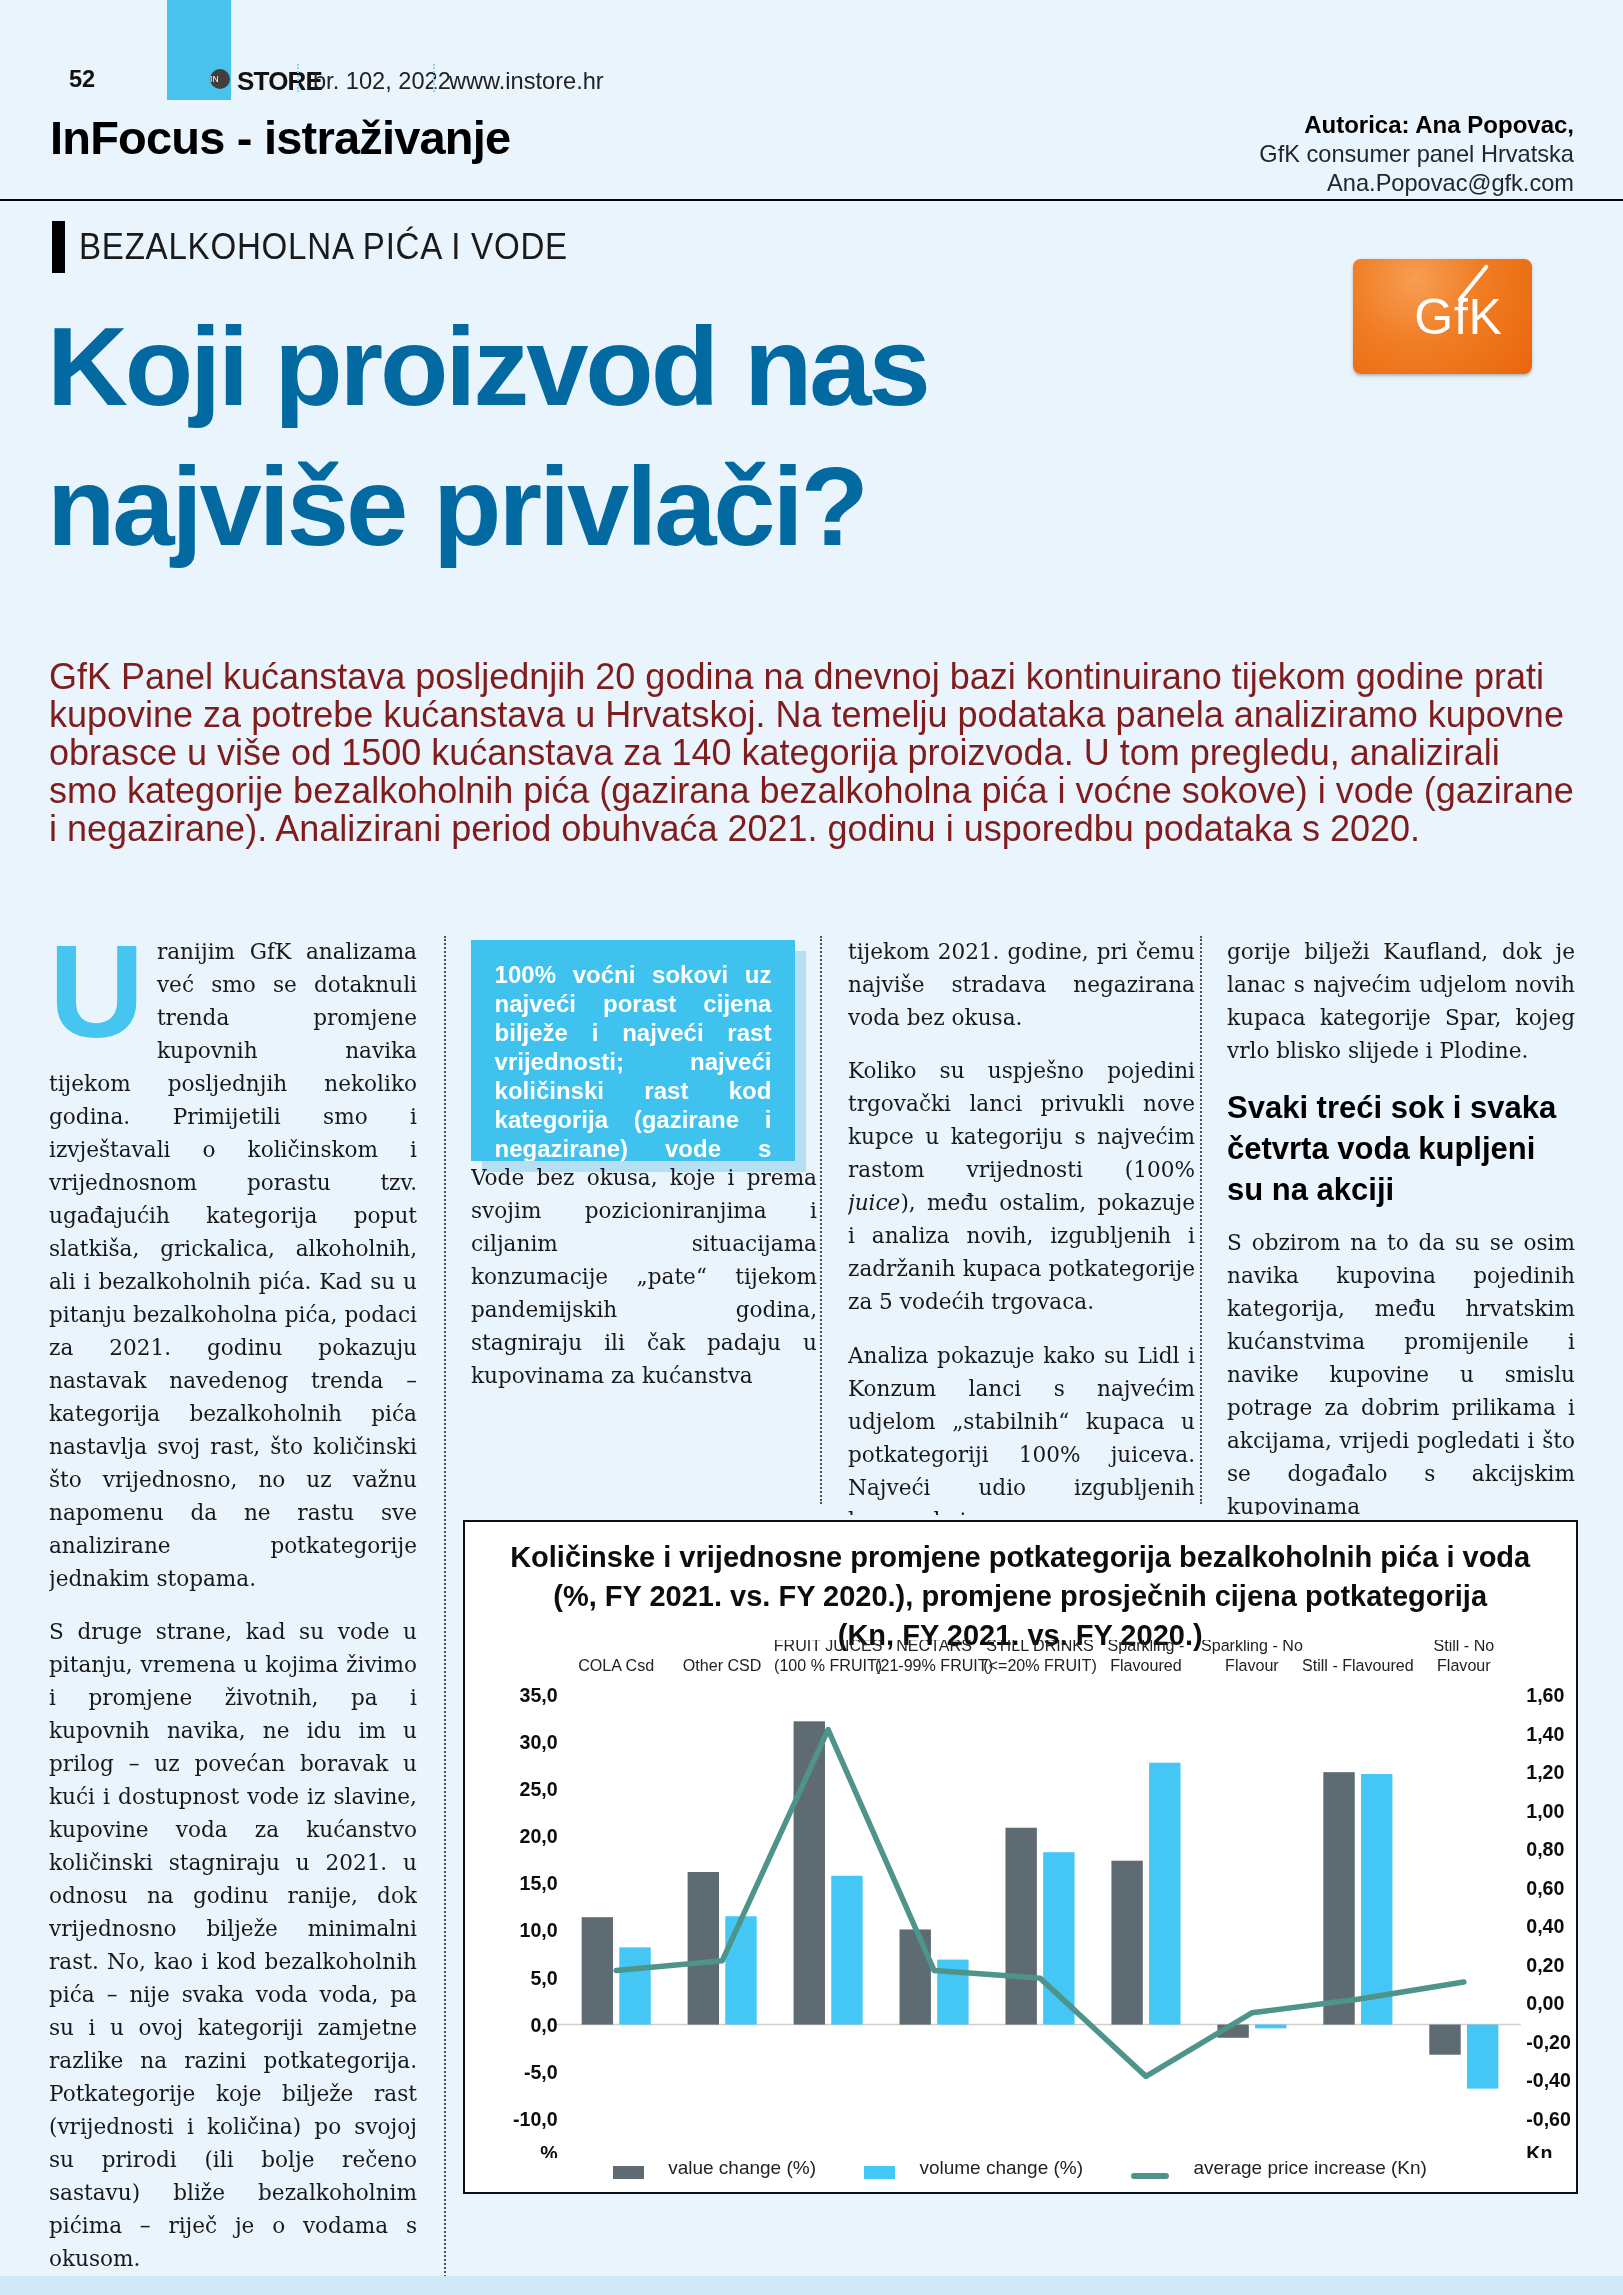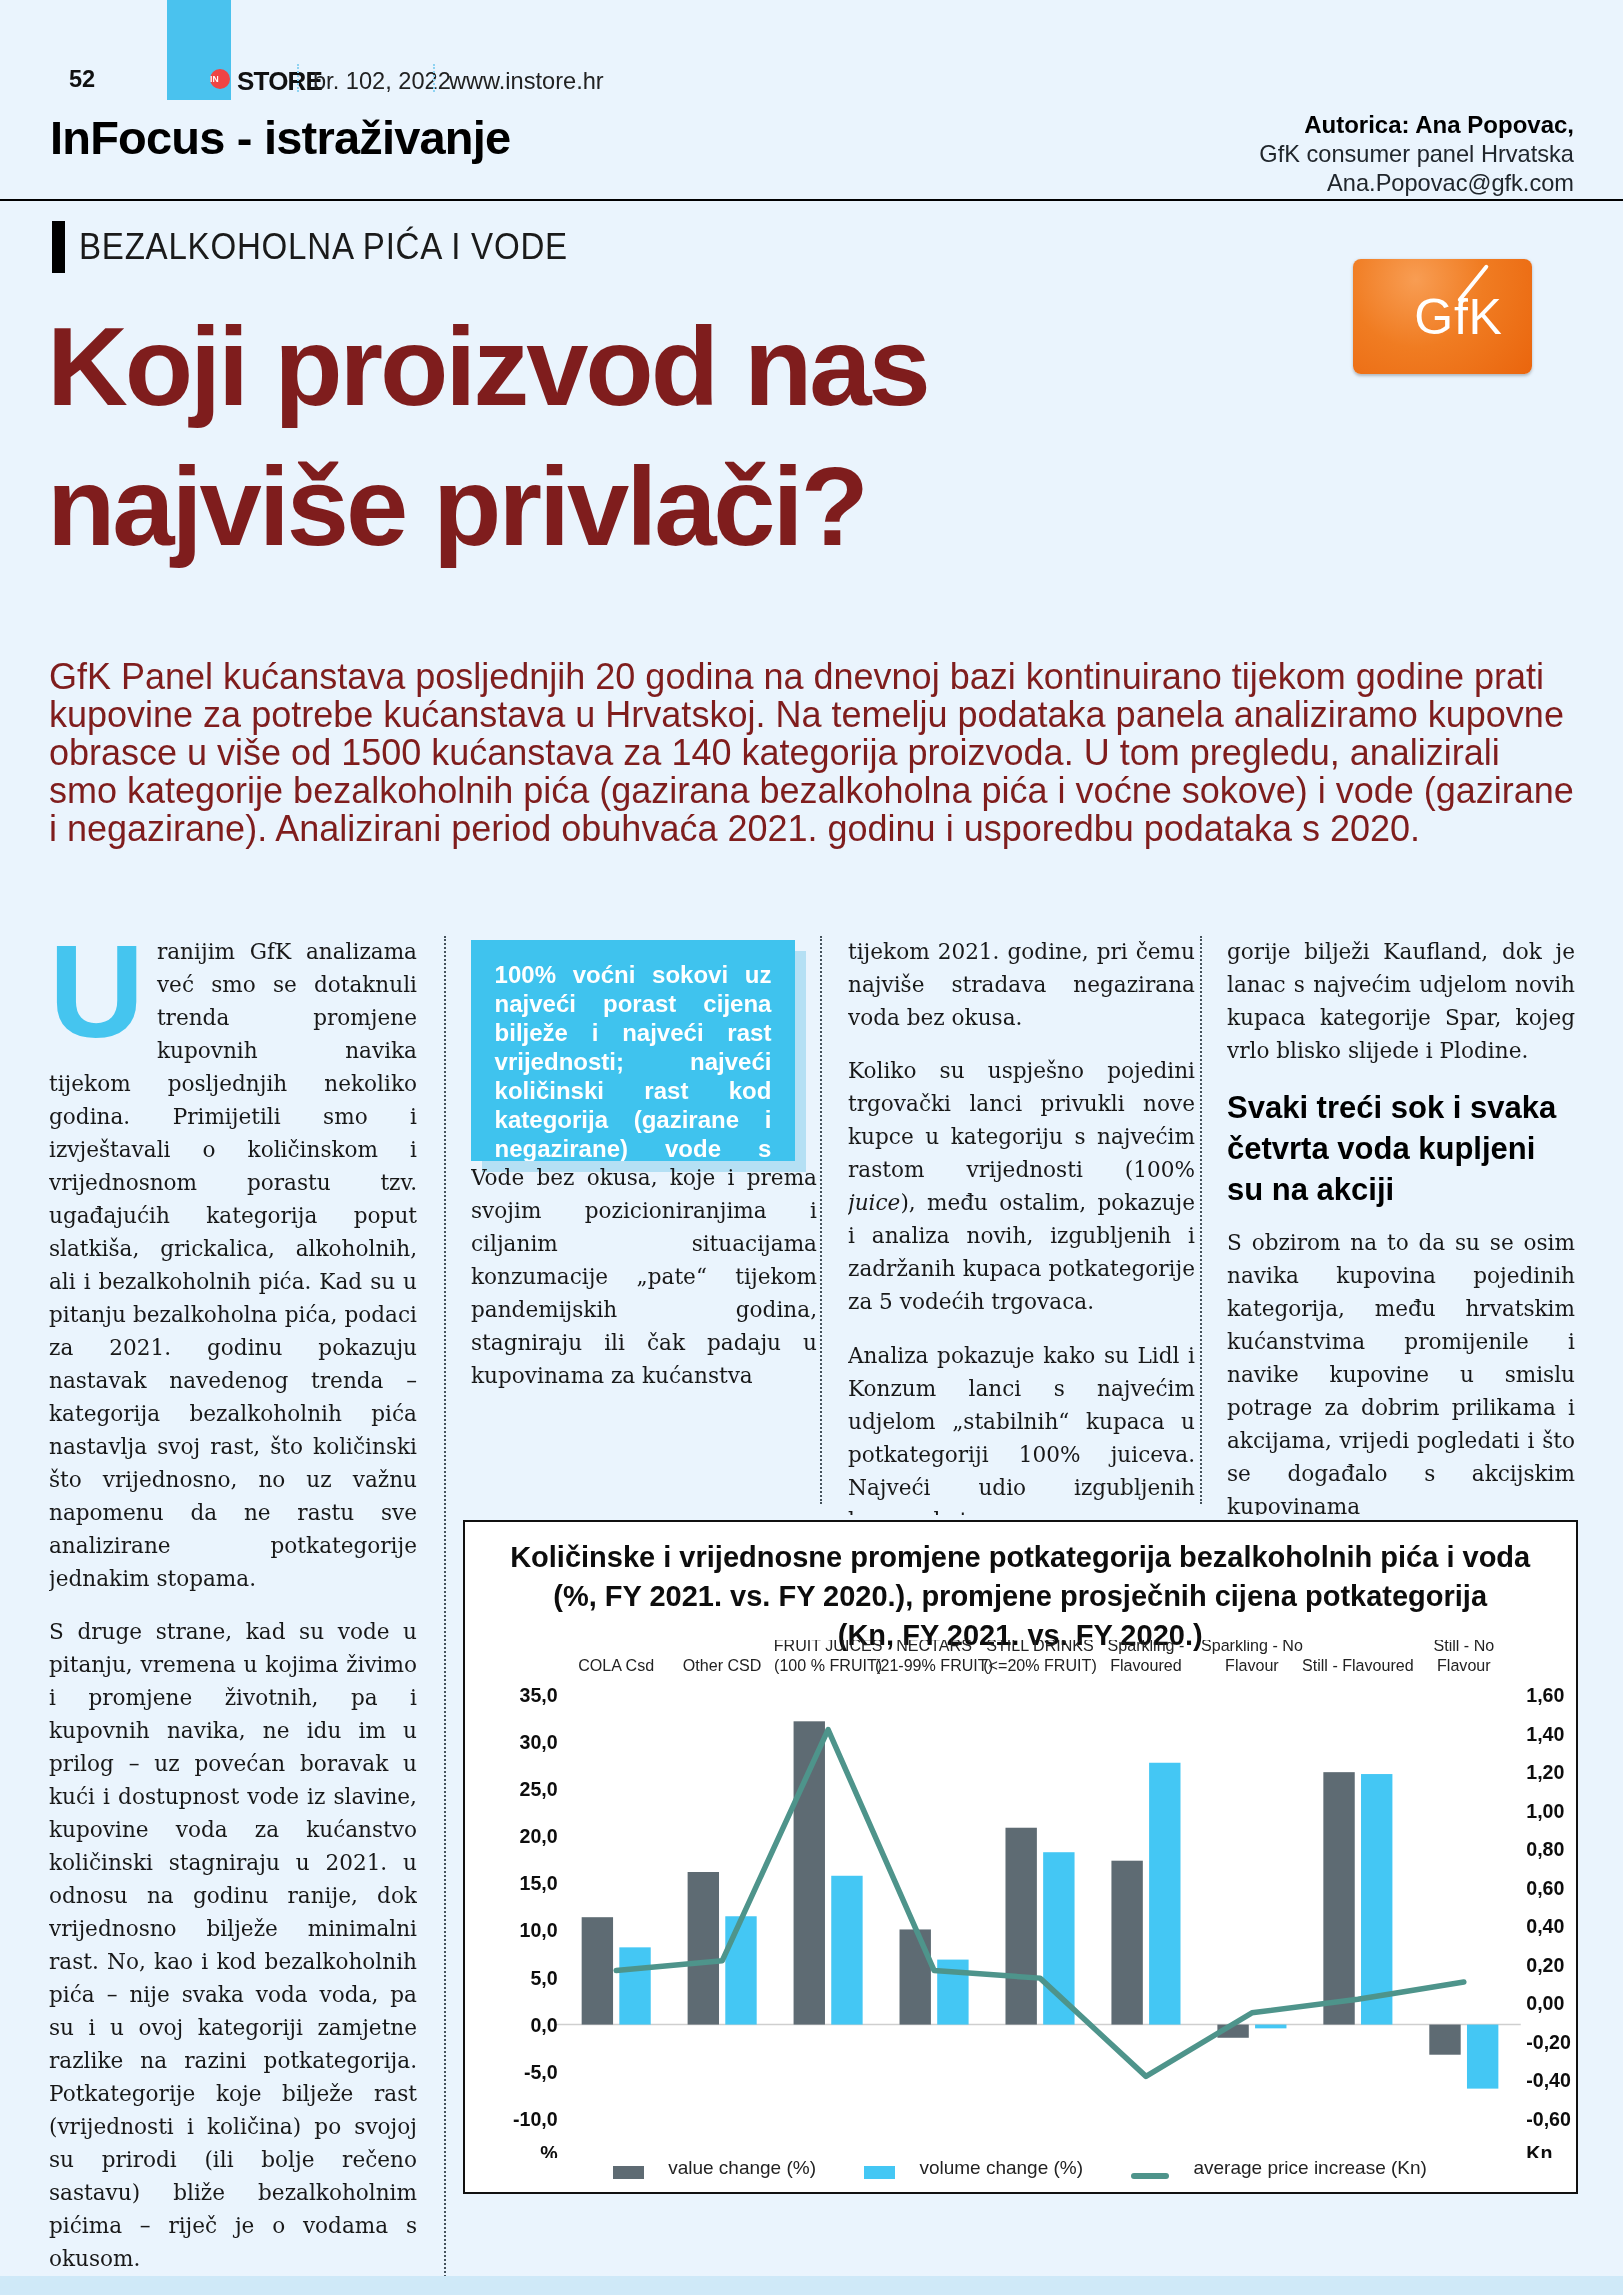--- a/index.html
+++ b/index.html
@@ -3,37 +3,37 @@
 <meta charset="utf-8">
 <style>
   html,body{margin:0;padding:0;background:#dce8f0;}
   .pg{position:relative;width:1623px;height:2295px;background:#eaf4fd;overflow:hidden;
       font-family:"Liberation Sans",sans-serif;color:#111;}
   .abs{position:absolute;}
 
   
   .pagenum{font-size:23.6px;font-weight:bold;}
   .hdr-blue{background:#4ac2ee;}
-  .in-circle{width:20.4px;height:20.4px;border-radius:50%;background:#ef4444;color:#fff;
-     font-size:8.6px;font-weight:bold;display:flex;align-items:center;}
+  .in-circle{width:20.4px;height:20.4px;border-radius:50%;background:#404040;color:#fff;
+     font-size:8.6px;font-weight:normal;display:flex;align-items:center;}
   .store{font-size:26px;font-weight:900;letter-spacing:-0.8px;}
   .hdr-light{font-size:23.6px;font-weight:400;color:#222;}
   .hdr-dot{width:0;border-left:2.4px dotted #8fd3f2;height:28px;}
   .author{text-align:right;line-height:29px;font-size:23.6px;color:#20262c;}
   .author b{font-size:24px;color:#000;}
   .infocus{font-size:47px;font-weight:800;letter-spacing:-0.8px;color:#000;}
   .rule{background:#000;}
 
   
   .kickbar{background:#000;}
   .kicker{font-size:36px;font-weight:400;letter-spacing:0.8px;color:#1a1a1a;transform:scaleX(.92);transform-origin:left;white-space:nowrap;}
   .gfk{border-radius:7.9px;background:radial-gradient(circle at 35% 18%,#f89d53 0%,#f07c22 45%,#ea650d 100%);
        box-shadow:0 1.6px 3.1px rgba(0,0,0,.25);display:flex;align-items:center;justify-content:center;}
   .gfk span{color:#fff;font-size:50px;font-weight:400;letter-spacing:0.8px;}
-  .title{font-size:112px;line-height:140px;font-weight:900;letter-spacing:-3.1px;color:#7f1d1d;white-space:nowrap;}
+  .title{font-size:112px;line-height:140px;font-weight:900;letter-spacing:-3.1px;color:#0369a1;white-space:nowrap;}
   .intro{font-size:36px;line-height:38px;font-weight:400;color:#7f1d1d;}
 
   
   .col{font-family:"DejaVu Serif",serif;font-size:21.6px;line-height:33px;text-align:justify;color:#181818;overflow:hidden;}
   .col p{margin:0 0 20.4px 0;}
   .dropcap{float:left;font-family:"Liberation Sans",sans-serif;font-weight:700;color:#45c5ef;
      font-size:132px;line-height:104px;padding:4.7px 12.6px 0 0;}
   .vdot{width:0;border-left:2.4px dotted #45525c;}
   .bluebox{background:#3fc3ee;box-shadow:11px 11px 0 #b5e0f4;color:#fff;
      font-family:"Liberation Sans",sans-serif;font-weight:700;font-size:24px;line-height:29px;

